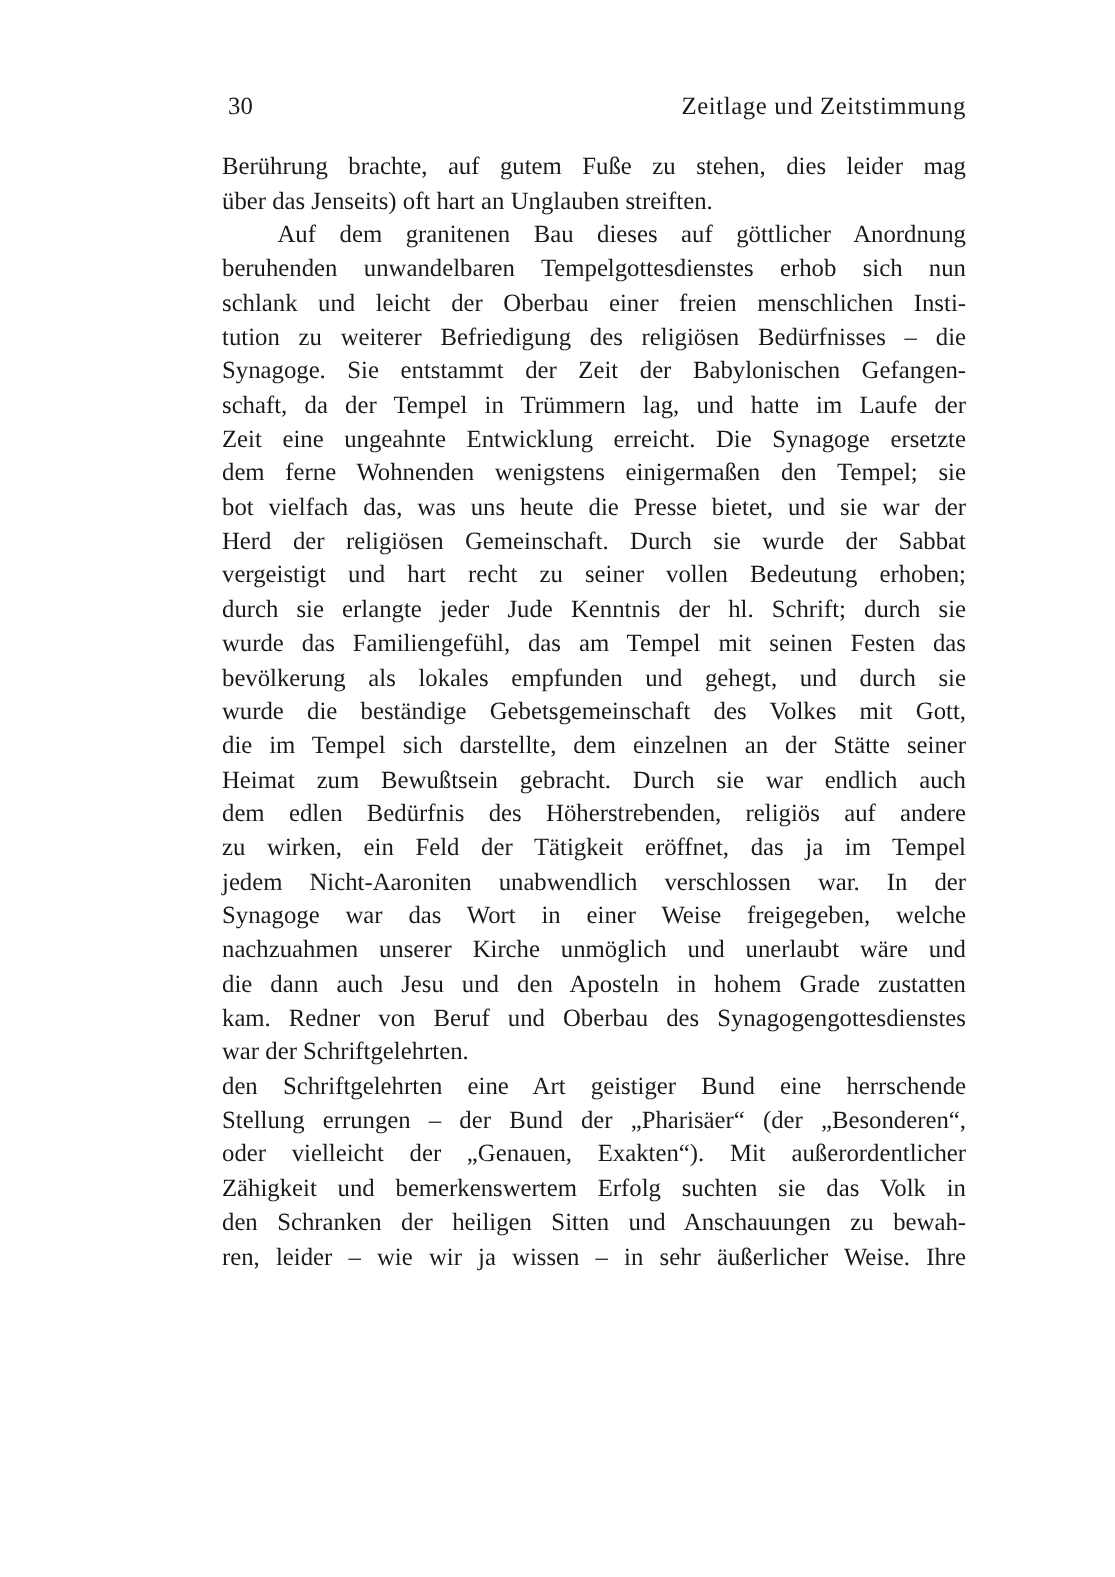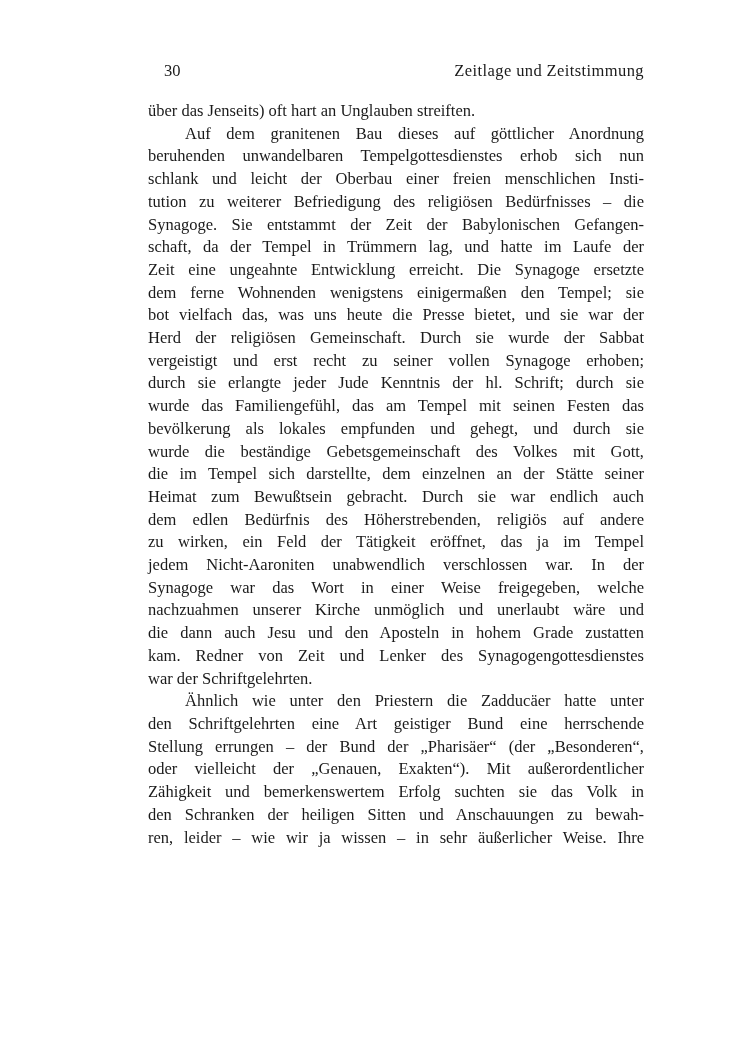--- a/index.html
+++ b/index.html
@@ -20,21 +20,21 @@
     width: 496px;
   }
   .header {
     position: relative;
     height: 17px;
     font-size: 16.5px;
     line-height: 17px;
   }
   .page-num {
     position: absolute;
-    left: 16px;
+    left: 4px;
     top: 0;
   }
   .running-title {
     display: block;
     text-align: right;
     letter-spacing: 0.4px;
   }
   .bodytext {
     margin-top: 21px;
     font-size: 16.5px;
@@ -59,51 +59,51 @@
 <body>
 
 <div class="page">
   <div class="content">
     <div class="header">
       <span class="page-num">30</span>
       <span class="running-title">Zeitlage und Zeitstimmung</span>
     </div>
     <div class="bodytext">
         <div class="para">
+          <div class="line">Berührung brachte, auf gutem Fuße zu stehen, dies leider mag</div>
           <div class="line flush-left">über das Jenseits) oft hart an Unglauben streiften.</div>
         </div>
         <div class="para">
           <div class="line indent">Auf dem granitenen Bau dieses auf göttlicher Anordnung</div>
           <div class="line">beruhenden unwandelbaren Tempelgottesdienstes erhob sich nun</div>
           <div class="line">schlank und leicht der Oberbau einer freien menschlichen Insti-</div>
           <div class="line">tution zu weiterer Befriedigung des religiösen Bedürfnisses – die</div>
           <div class="line">Synagoge. Sie entstammt der Zeit der Babylonischen Gefangen-</div>
           <div class="line">schaft, da der Tempel in Trümmern lag, und hatte im Laufe der</div>
           <div class="line">Zeit eine ungeahnte Entwicklung erreicht. Die Synagoge ersetzte</div>
           <div class="line">dem ferne Wohnenden wenigstens einigermaßen den Tempel; sie</div>
           <div class="line">bot vielfach das, was uns heute die Presse bietet, und sie war der</div>
           <div class="line">Herd der religiösen Gemeinschaft. Durch sie wurde der Sabbat</div>
-          <div class="line">vergeistigt und erst recht zu seiner vollen Synagoge erhoben;</div>
+          <div class="line">vergeistigt und hart recht zu seiner vollen Bedeutung erhoben;</div>
           <div class="line">durch sie erlangte jeder Jude Kenntnis der hl. Schrift; durch sie</div>
           <div class="line">wurde das Familiengefühl, das am Tempel mit seinen Festen das</div>
           <div class="line">bevölkerung als lokales empfunden und gehegt, und durch sie</div>
           <div class="line">wurde die beständige Gebetsgemeinschaft des Volkes mit Gott,</div>
           <div class="line">die im Tempel sich darstellte, dem einzelnen an der Stätte seiner</div>
           <div class="line">Heimat zum Bewußtsein gebracht. Durch sie war endlich auch</div>
           <div class="line">dem edlen Bedürfnis des Höherstrebenden, religiös auf andere</div>
           <div class="line">zu wirken, ein Feld der Tätigkeit eröffnet, das ja im Tempel</div>
           <div class="line">jedem Nicht-Aaroniten unabwendlich verschlossen war. In der</div>
           <div class="line">Synagoge war das Wort in einer Weise freigegeben, welche</div>
           <div class="line">nachzuahmen unserer Kirche unmöglich und unerlaubt wäre und</div>
           <div class="line">die dann auch Jesu und den Aposteln in hohem Grade zustatten</div>
-          <div class="line">kam. Redner von Zeit und Lenker des Synagogengottesdienstes</div>
+          <div class="line">kam. Redner von Beruf und Oberbau des Synagogengottesdienstes</div>
           <div class="line flush-left">war der Schriftgelehrten.</div>
         </div>
         <div class="para">
-          <div class="line indent">Ähnlich wie unter den Priestern die Zadducäer hatte unter</div>
           <div class="line">den Schriftgelehrten eine Art geistiger Bund eine herrschende</div>
           <div class="line">Stellung errungen – der Bund der „Pharisäer“ (der „Besonderen“,</div>
           <div class="line">oder vielleicht der „Genauen, Exakten“). Mit außerordentlicher</div>
           <div class="line">Zähigkeit und bemerkenswertem Erfolg suchten sie das Volk in</div>
           <div class="line">den Schranken der heiligen Sitten und Anschauungen zu bewah-</div>
           <div class="line">ren, leider – wie wir ja wissen – in sehr äußerlicher Weise. Ihre</div>
         </div>
       </div>
   </div>
 </div>

